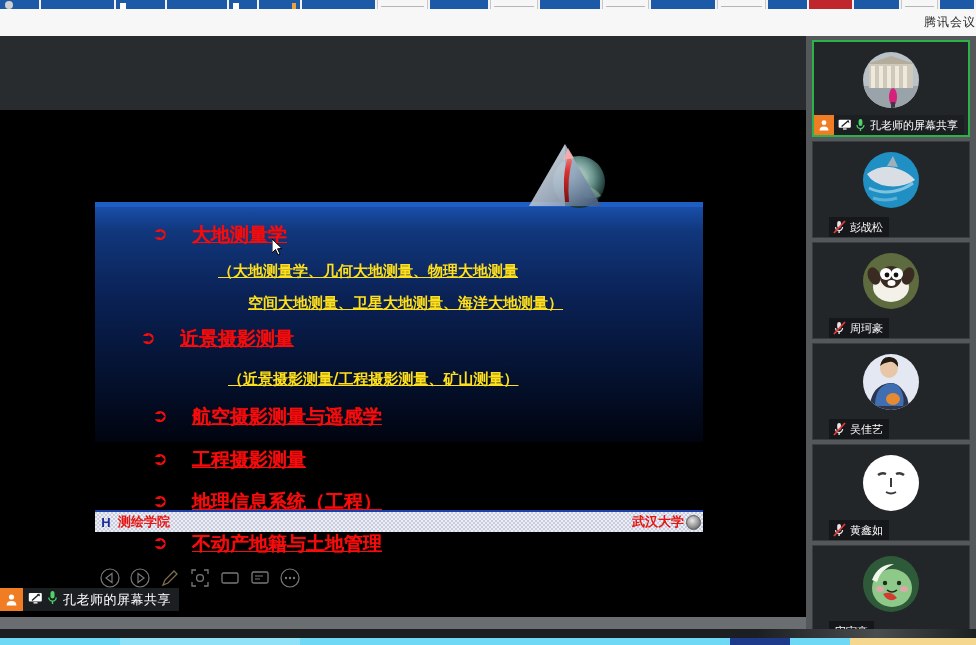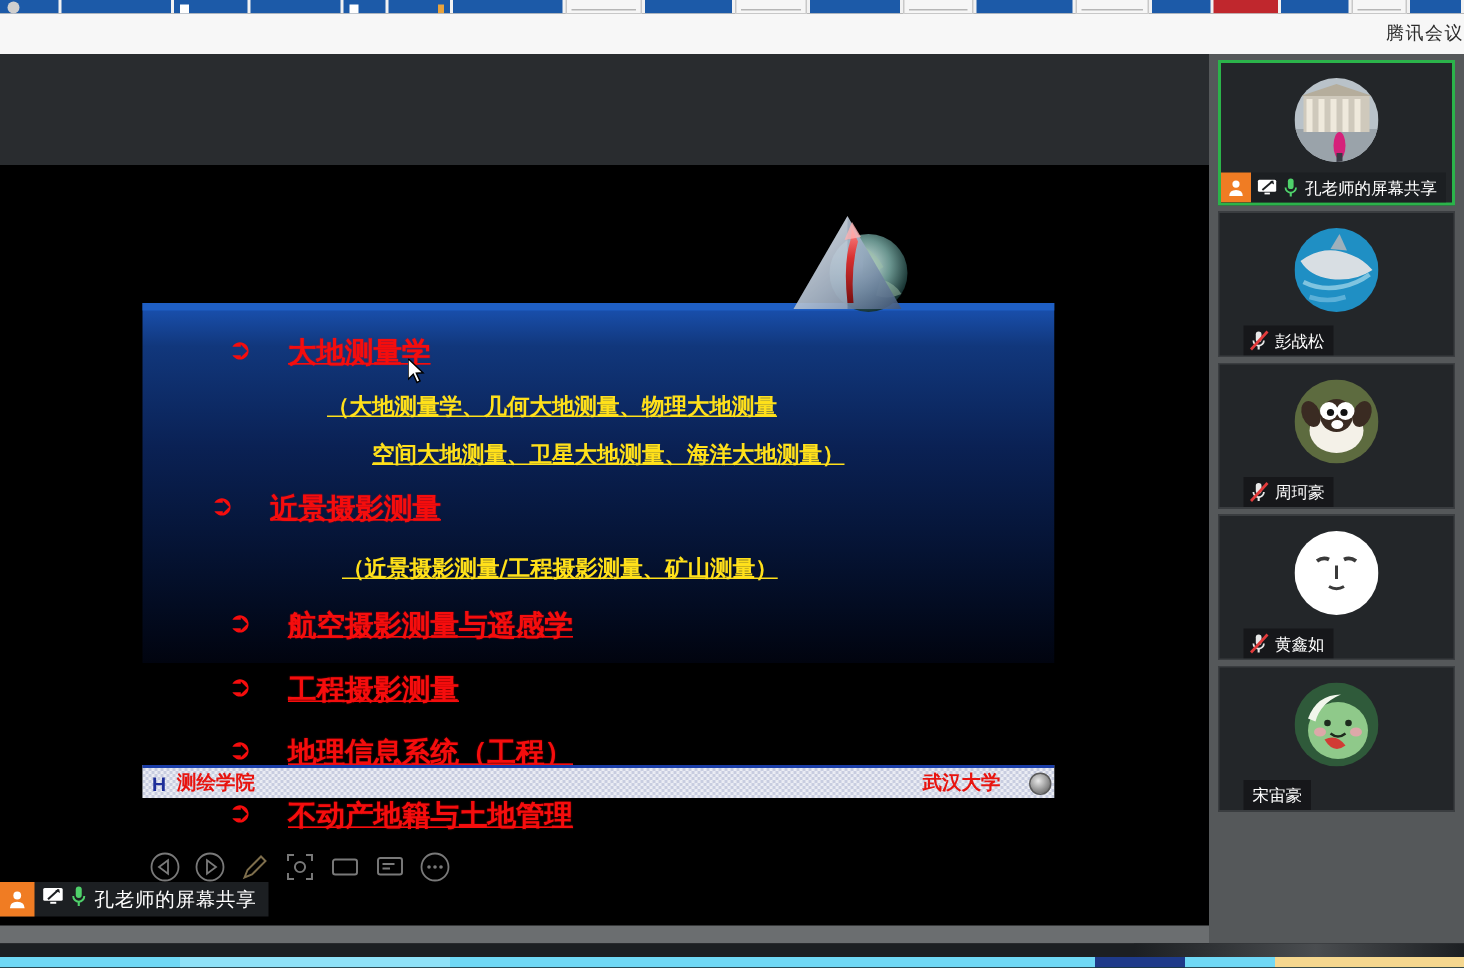--- a/index.html
+++ b/index.html
@@ -110,21 +110,21 @@
     position: absolute; left: 95px; top: 400px; width: 608px; height: 22px;
     background: #c8cde0;
     background-image:
       linear-gradient(45deg, rgba(255,255,255,.65) 25%, transparent 25%, transparent 75%, rgba(255,255,255,.65) 75%),
       linear-gradient(45deg, rgba(255,255,255,.65) 25%, transparent 25%, transparent 75%, rgba(255,255,255,.65) 75%);
     background-size: 4px 4px; background-position: 0 0, 2px 2px;
     display: flex; align-items: center; justify-content: space-between;
     border-top: 2px solid #1b3ea8;
   }
   .footer-left { display: flex; align-items: center; gap: 3px; padding-left: 2px; }
-  .footer-right { display: flex; align-items: center; gap: 19px; padding-right: 2px; }
+  .footer-right { display: flex; align-items: center; gap: 2px; padding-right: 2px; }
   .footer-text {
     color: #e8140f; font-weight: bold; font-size: 13px;
     font-family: "DejaVu Sans", "Liberation Sans", sans-serif;
   }
   .mark-h {
     width: 18px; height: 16px; color: #1f2f9a; font-weight: bold; font-size: 13px;
     display: flex; align-items: center; justify-content: center;
   }
   .mark-circle {
     width: 15px; height: 15px; border-radius: 50%;
@@ -428,20 +428,41 @@
                 <path d="M2.6 7 a3.5 3.5 0 0 0 7 0" fill="none" stroke="#e8e8e8" stroke-width="1.2"></path>
                 <rect x="5.4" y="10.3" width="1.4" height="2.7" fill="#e8e8e8"></rect>
                 <path d="M1 13 L12 1" stroke="#e23b3b" stroke-width="1.8"></path>
               </svg>
             </span>
             <span class="lbl-name">周珂豪</span>
           </div>
         </div>
         <div class="tile">
           <div class="tile-avatar"><svg width="56" height="56" viewBox="0 0 56 56">
+              <rect width="56" height="56" fill="#e4e8f2"></rect>
+              <path d="M6 56 q2 -22 16 -26 q10 -3 16 4 q8 8 8 22 z" fill="#2b3550"></path>
+              <path d="M12 52 q0 -18 12 -22 q10 -3 14 6 q4 8 2 16 z" fill="#3f6fb0"></path>
+              <ellipse cx="26" cy="14" rx="9" ry="10" fill="#e8c6a8"></ellipse>
+              <path d="M17 12 q2 -10 10 -9 q9 1 8 10 q-4 -6 -9 -5 q-6 1 -9 4 z" fill="#241a14"></path>
+              <ellipse cx="30" cy="45" rx="7" ry="6" fill="#e58a33"></ellipse>
+            </svg></div>
+          <div class="tile-label">
+            <span class="lbl-icons">
+              <svg width="13" height="14" viewBox="0 0 13 14">
+                <rect x="4.2" y="1" width="3.8" height="7" rx="1.9" fill="#e8e8e8"></rect>
+                <path d="M2.6 7 a3.5 3.5 0 0 0 7 0" fill="none" stroke="#e8e8e8" stroke-width="1.2"></path>
+                <rect x="5.4" y="10.3" width="1.4" height="2.7" fill="#e8e8e8"></rect>
+                <path d="M1 13 L12 1" stroke="#e23b3b" stroke-width="1.8"></path>
+              </svg>
+            </span>
+            <span class="lbl-name">吴佳艺</span>
+          </div>
+        </div>
+        <div class="tile">
+          <div class="tile-avatar"><svg width="56" height="56" viewBox="0 0 56 56">
               <rect width="56" height="56" fill="#ffffff"></rect>
               <path d="M15 20 q4 -3 8 -1" stroke="#3a3a3a" stroke-width="2.5" fill="none"></path>
               <path d="M33 19 q4 -2 8 1" stroke="#3a3a3a" stroke-width="2.5" fill="none"></path>
               <path d="M28 23 v9" stroke="#3a3a3a" stroke-width="2" fill="none"></path>
               <path d="M23 37 q5 3 10 0" stroke="#3a3a3a" stroke-width="2" fill="none"></path>
             </svg></div>
           <div class="tile-label">
             <span class="lbl-icons">
               <svg width="13" height="14" viewBox="0 0 13 14">
                 <rect x="4.2" y="1" width="3.8" height="7" rx="1.9" fill="#e8e8e8"></rect>

